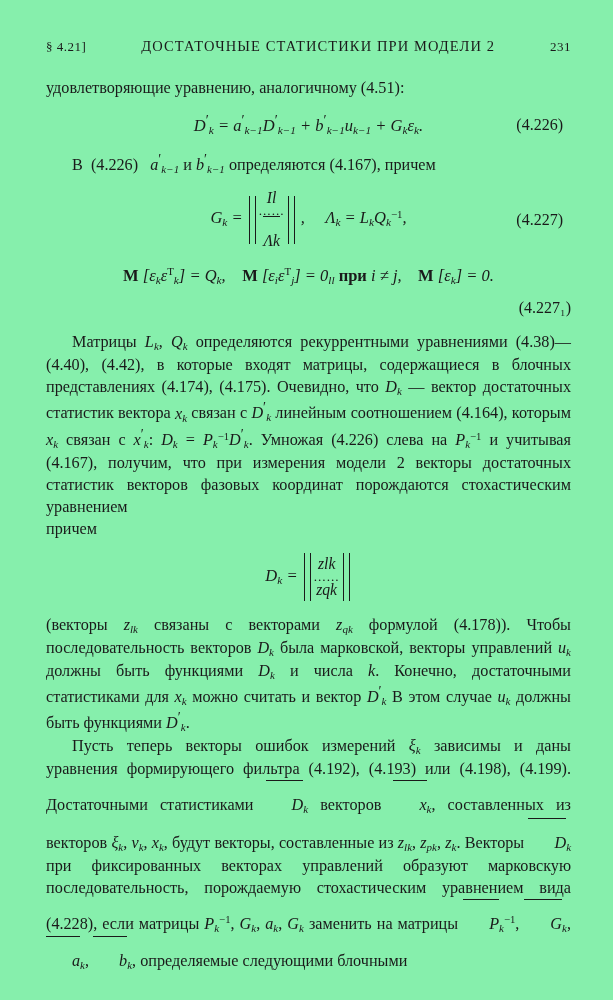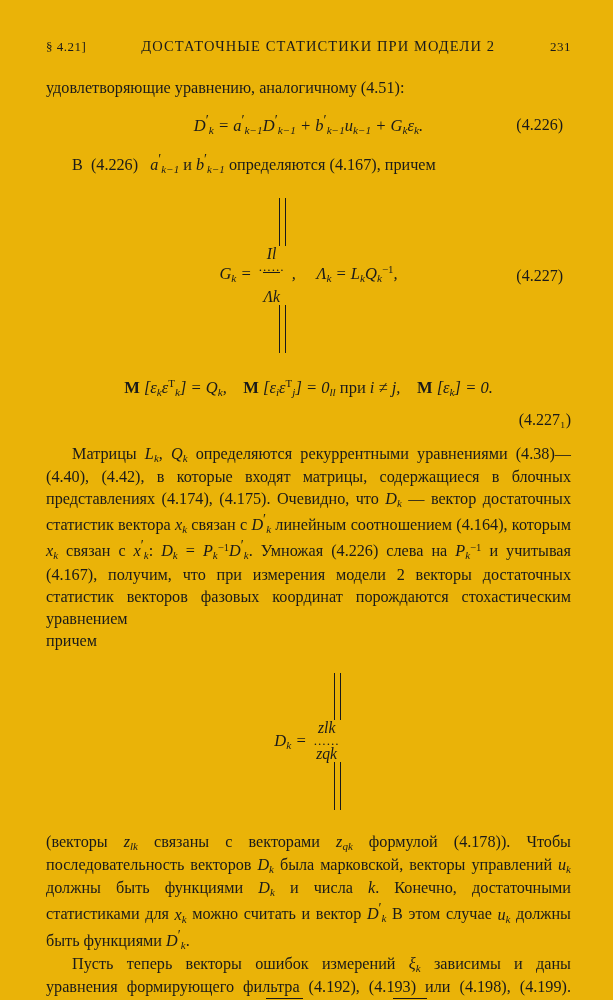--- a/index.html
+++ b/index.html
@@ -13,21 +13,21 @@
     font-family: "Liberation Serif", serif;
     color: #1a1a1a;
     overflow: hidden;
   }
   .page {
     position: relative;
     width: 613px;
     height: 1000px;
     box-sizing: border-box;
     padding: 38px 42px 20px 46px;
-    background: #eab308;
+    background: #86efac;
   }
   
   .runhead {
     display: flex;
     align-items: baseline;
     font-variant: small-caps;
     letter-spacing: 0.5px;
     margin-bottom: 22px;
   }
   .runhead .sect {
@@ -81,45 +81,44 @@
     position: absolute;
     right: 8px;
     font-style: normal;
     font-size: 16px;
   }
   .eqrow.tag-below {
     justify-content: flex-end;
     margin-top: -6px;
     margin-bottom: 10px;
   }
-  .upright { font-style: normal; }
+  .upright { font-style: normal; font-weight: bold; }
   sub, .sub {
     font-size: 0.68em;
     vertical-align: -0.28em;
     font-style: italic;
   }
   sup, .sup {
     font-size: 0.66em;
     vertical-align: 0.52em;
     font-style: italic;
   }
   .sup.up { font-style: normal; }
   .prime {
     font-style: normal;
     font-size: 0.85em;
     vertical-align: 0.45em;
   }
 
   
   .colvec {
     display: inline-flex;
-    align-items: flex-end;
+    align-items: center;
     vertical-align: middle;
-    margin: 8px 1px;
-    flex-direction: column;
+    margin: 0 1px;
   }
   .colvec .bar {
     display: inline-block;
     width: 5px;
     height: 2.9em;
     border-left: 1.2px solid #1a1a1a;
     border-right: 1.2px solid #1a1a1a;
     margin: 0 1px;
   }
   .colvec .stack {

